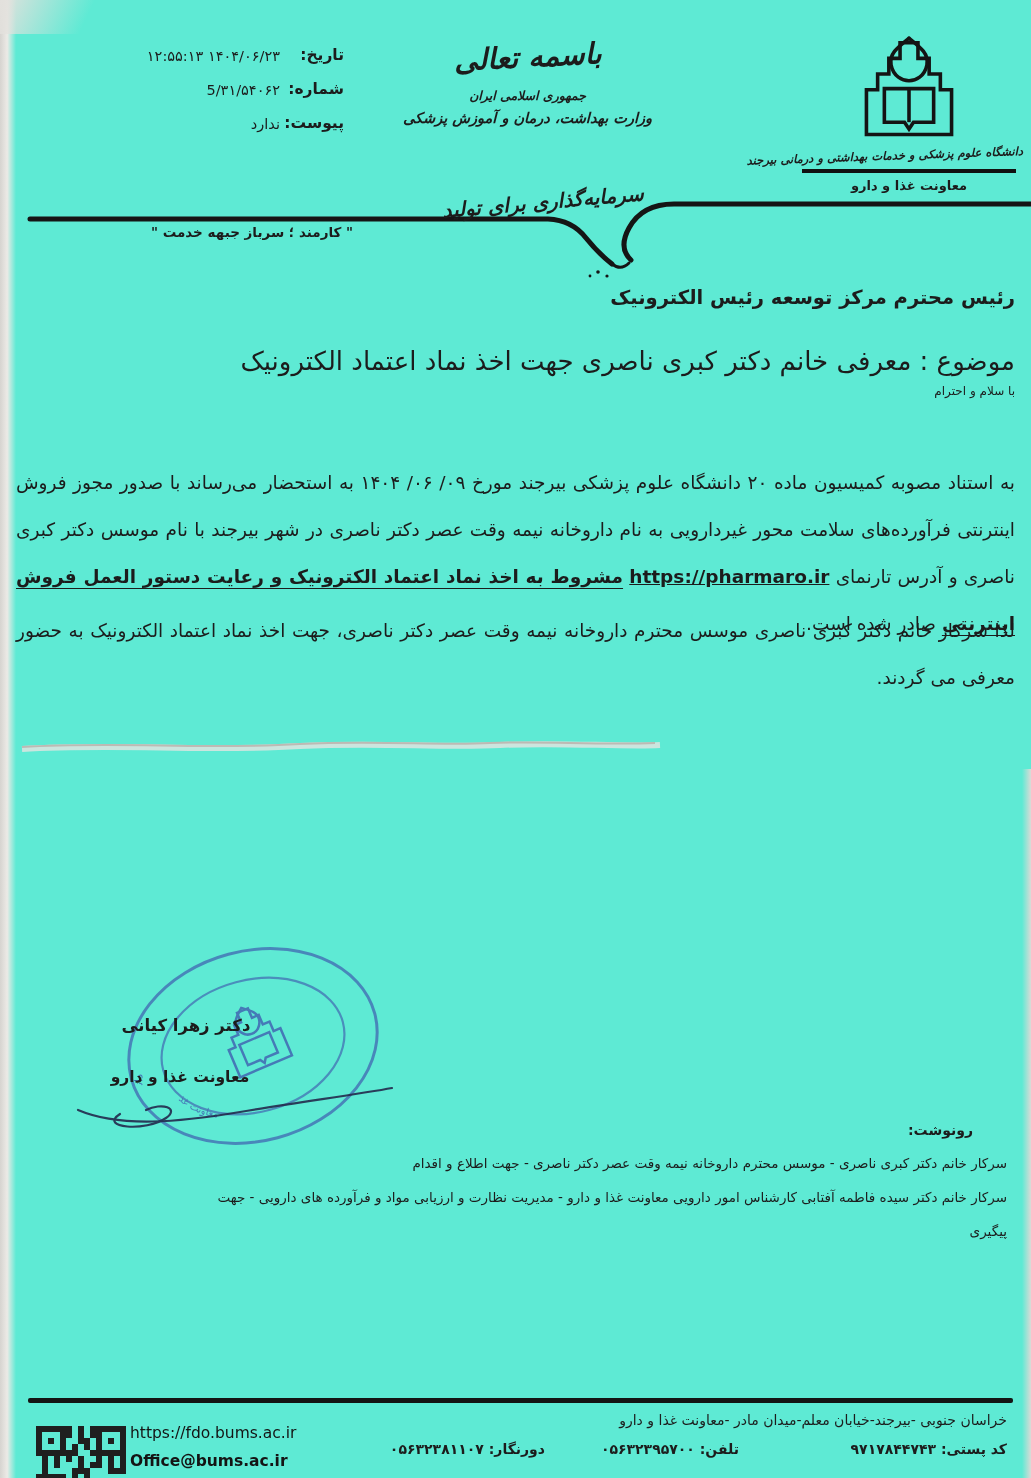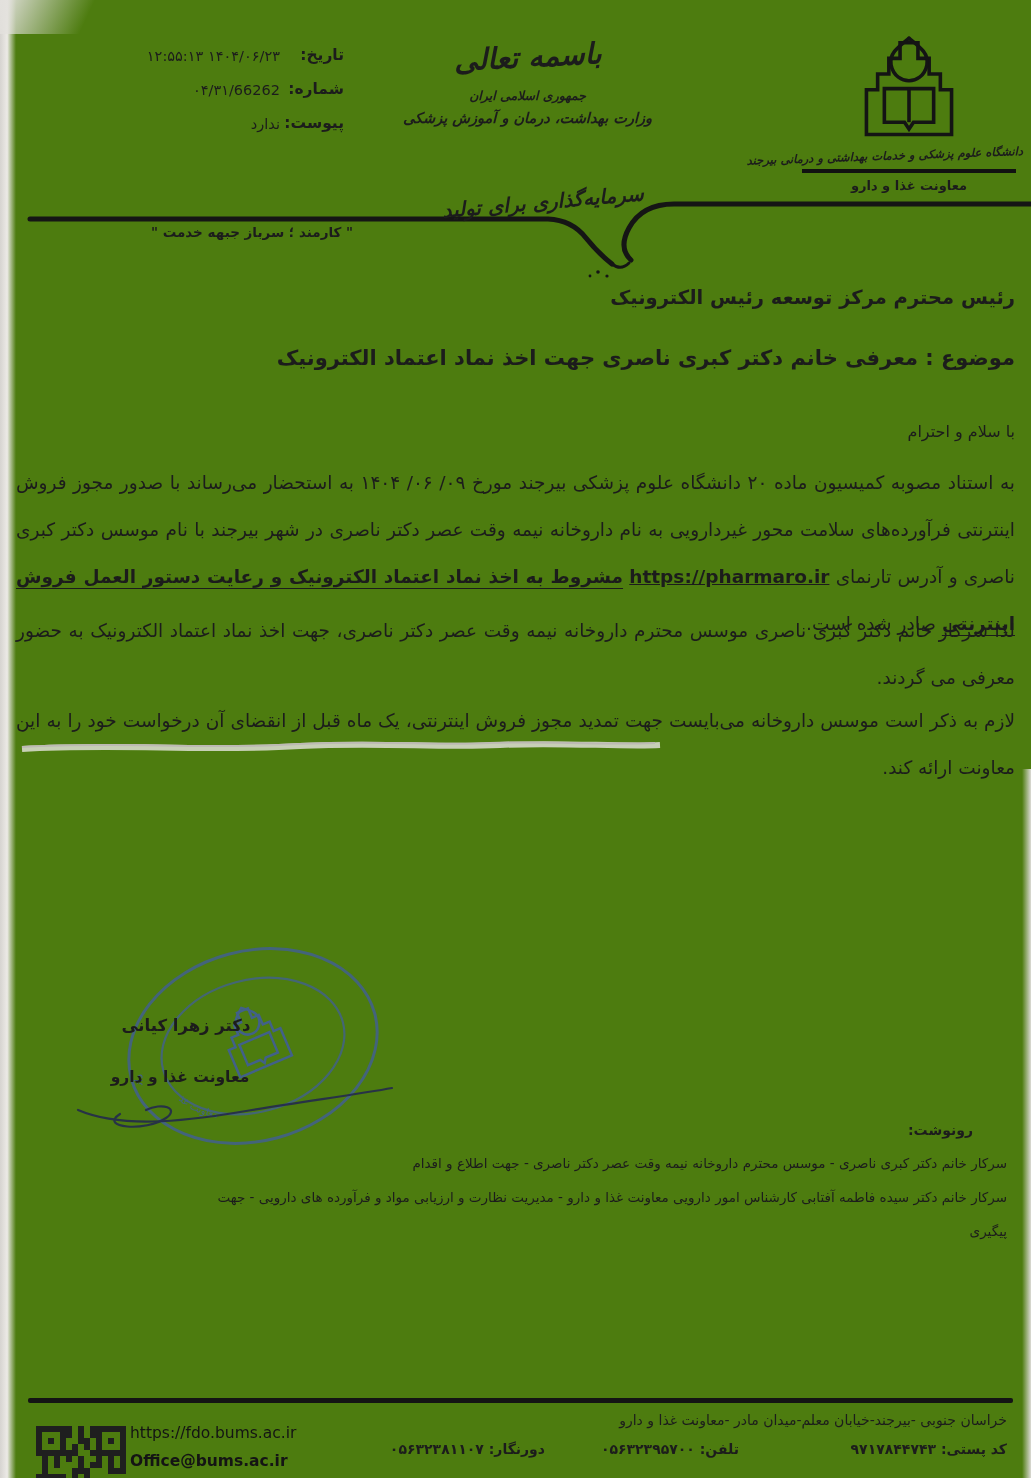--- a/index.html
+++ b/index.html
@@ -1,21 +1,21 @@
 <!DOCTYPE html>
 <html lang="fa"><head>
 <meta charset="utf-8">
 <style>
   html,body{margin:0;padding:0;}
   body{
     width:1031px;height:1478px;overflow:hidden;position:relative;
     background:#f6f5f2;
     font-family:"DejaVu Sans",sans-serif;color:#1c1c1c;
   }
-  .paper{position:absolute;inset:0;background:#4d7c0f;}
+  .paper{position:absolute;inset:0;background:#5eead4;}
   .abs{position:absolute;}
   .rtl{direction:rtl;unicode-bidi:plaintext;}
   
   .edge-left{left:0;top:0;width:16px;height:100%;
     background:linear-gradient(to right,#d6d4d0 0,#eceae6 45%,rgba(251,250,248,0) 100%);}
   .edge-right{right:0;top:52%;width:9px;height:48%;
     background:linear-gradient(to left,#dcdad6 0,rgba(251,250,248,0) 100%);}
   .edge-topleft{left:0;top:0;width:120px;height:34px;
     background:linear-gradient(115deg,#e3e1dd 0,rgba(251,250,248,0) 70%);}
   
@@ -36,22 +36,22 @@
   .uni-divider{height:3.5px;background:#111;width:214px;margin:7px auto 5px auto;}
   .deputy-name{font-size:13px;font-weight:bold;}
   
   .slogan-callig{left:438px;top:190px;width:210px;text-align:center;
     font-family:"DejaVu Serif",serif;font-style:italic;font-weight:bold;font-size:20px;
     transform:rotate(-5deg);}
   .slogan-quote{left:128px;top:224px;width:248px;text-align:center;
     font-size:13.5px;font-weight:bold;direction:rtl;}
   
   .recipient{right:16px;top:286px;font-size:19.5px;font-weight:bold;direction:rtl;}
-  .subject{right:16px;top:346px;font-size:21px;font-weight:bold;direction:rtl;}
-  .salutation{right:16px;top:422px;font-size:16px;direction:rtl;}
+  .subject{right:16px;top:346px;font-size:26px;font-weight:normal;direction:rtl;}
+  .salutation{right:16px;top:384px;font-size:12px;direction:rtl;}
   .para{left:16px;right:16px;font-size:18.5px;line-height:47px;
     text-align:justify;direction:rtl;}
   .p1{top:440px;} .p2{top:588px;} .p3{top:678px;}
   .url{font-weight:600;color:#1c1c1c;direction:ltr;unicode-bidi:embed;}
   .bold-underline{font-weight:bold;text-decoration:underline;text-underline-offset:5px;}
   
   .sig-name{left:112px;top:1016px;width:148px;text-align:center;
     font-size:16.5px;font-weight:bold;direction:rtl;white-space:nowrap;}
   .sig-title{left:100px;top:1068px;width:160px;text-align:center;
     font-size:15.5px;font-weight:bold;direction:rtl;white-space:nowrap;}
@@ -74,21 +74,21 @@
 
   <div class="abs edge-left"></div>
   <div class="abs edge-right"></div>
   <div class="abs edge-topleft"></div>
 
   <div class="abs hdr-fields">
     <div class="hdr-row">
       <span class="hdr-lbl">تاریخ:</span><span class="hdr-val">۱۴۰۴/۰۶/۲۳ ۱۲:۵۵:۱۳</span>
     </div>
     <div class="hdr-row">
-      <span class="hdr-lbl">شماره:</span><span class="hdr-val">۰۴/۳۱/66262</span>
+      <span class="hdr-lbl">شماره:</span><span class="hdr-val">5/۳۱/۵۴۰۶۲</span>
     </div>
     <div class="hdr-row">
       <span class="hdr-lbl">پیوست:</span><span class="hdr-val">ندارد</span>
     </div>
   </div>
 
   <div class="abs centerhead">
     <div><span class="bismillah">باسمه تعالی</span></div>
     <div class="country rtl">جمهوری اسلامی ایران</div>
     <div class="ministry rtl">وزارت بهداشت، درمان و آموزش پزشکی</div>
@@ -127,21 +127,20 @@
     <span>موضوع :</span>
     <span>معرفی خانم دکتر کبری ناصری  جهت اخذ نماد اعتماد الکترونیک</span>
   </div>
 
   <div class="abs salutation">با سلام و احترام</div>
 
   <p class="abs para p1"><span>به استناد مصوبه کمیسیون ماده ۲۰ دانشگاه علوم پزشکی بیرجند مورخ ۰۹/ ۰۶/ ۱۴۰۴ به استحضار می‌رساند با صدور مجوز فروش اینترنتی فرآورده‌های سلامت محور غیردارویی به نام داروخانه نیمه وقت عصر دکتر ناصری در شهر بیرجند با نام موسس دکتر کبری ناصری و آدرس تارنمای</span> <a href="#" class="url">https://pharmaro.ir</a> <span class="bold-underline">مشروط به اخذ نماد اعتماد الکترونیک و رعایت دستور العمل فروش اینترنتی</span> <span>صادر شده است.</span></p>
 
   <p class="abs para p2">لذا سرکار خانم دکتر کبری ناصری موسس محترم داروخانه نیمه وقت عصر دکتر ناصری، جهت اخذ نماد اعتماد الکترونیک به حضور معرفی می گردند.</p>
 
-  <p class="abs para p3">لازم به ذکر است موسس داروخانه می‌بایست جهت تمدید مجوز فروش اینترنتی، یک ماه قبل از انقضای آن درخواست خود را به این معاونت ارائه کند.</p>
 
   <svg class="abs" style="left:0;top:733px;" width="1031" height="32" viewBox="0 0 1031 32">
     <path d="M22,16 C120,10 200,19 300,13 C380,9 440,15 500,12 C560,9 620,14 660,12" fill="none" stroke="#e6e4e0" stroke-width="6" opacity="0.8"></path>
     <path d="M22,14 C120,8 200,17 300,11 C380,7 440,13 490,10 C540,8 600,12 655,10" fill="none" stroke="#bdbab4" stroke-width="2"></path>
   </svg>
 
   <svg class="abs" style="left:88px;top:938px;" width="330" height="220" viewBox="0 0 330 220">
     <defs>
       <path id="arcT" d="M 48,118 A 118,86 0 0 1 282,118"></path>
       <path id="arcB" d="M 80,142 A 92,60 0 0 0 250,142"></path>

